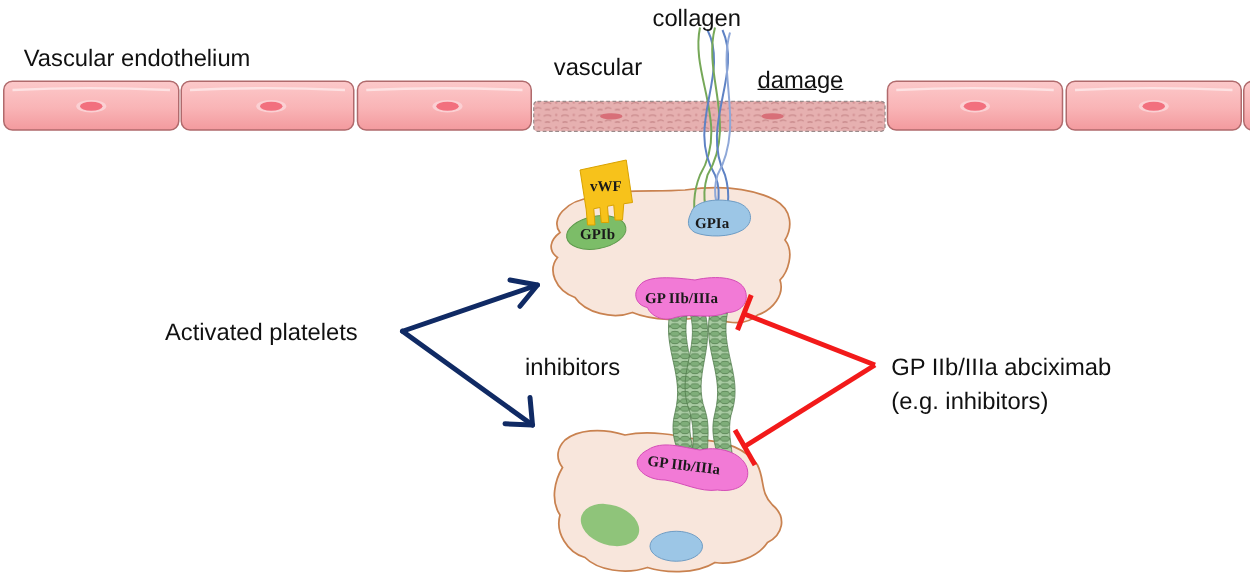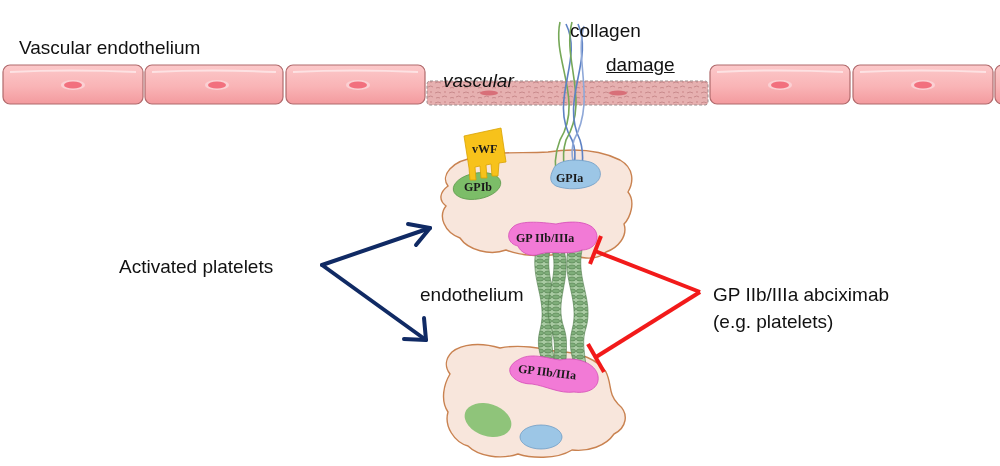--- a/index.html
+++ b/index.html
@@ -138,19 +138,19 @@
 
   <g stroke="#f21a1a" stroke-width="4" fill="none" stroke-linecap="butt">
     <path d="M700 292 L595 251"></path>
     <path d="M590 264 L601 236"></path>
     <path d="M700 292 L596 357"></path>
     <path d="M588 344 L604 372"></path>
   </g>
 </svg>
 
 <div class="lbl" style="left:19px; top:37px;text-align:center;">Vascular endothelium</div>
-<div class="lbl" style="left:522px; top:20px;margin-left:48px;">collagen</div>
-<div class="lbl" style="left:443px; top:70px;font-style:italic;">vascular</div>
+<div class="lbl" style="left:522px; top:5px;">collagen</div>
+<div class="lbl" style="left:443px; top:44px;">vascular</div>
 <div class="lbl" style="left:606px; top:54px;text-decoration:underline;">damage</div>
-<div class="lbl" style="left:119px; top:256px;">Activated platelets</div>
-<div class="lbl" style="left:420px; top:284px;">endothelium</div>
+<div class="lbl" style="left:132px; top:256px;">Activated platelets</div>
+<div class="lbl" style="left:420px; top:284px;">inhibitors</div>
 <div class="lbl" style="left:713px; top:284px;">GP IIb/IIIa abciximab</div>
-<div class="lbl" style="left:713px; top:311px;">(e.g. platelets)</div>
+<div class="lbl" style="left:713px; top:311px;">(e.g. inhibitors)</div>
 
 </body></html>

